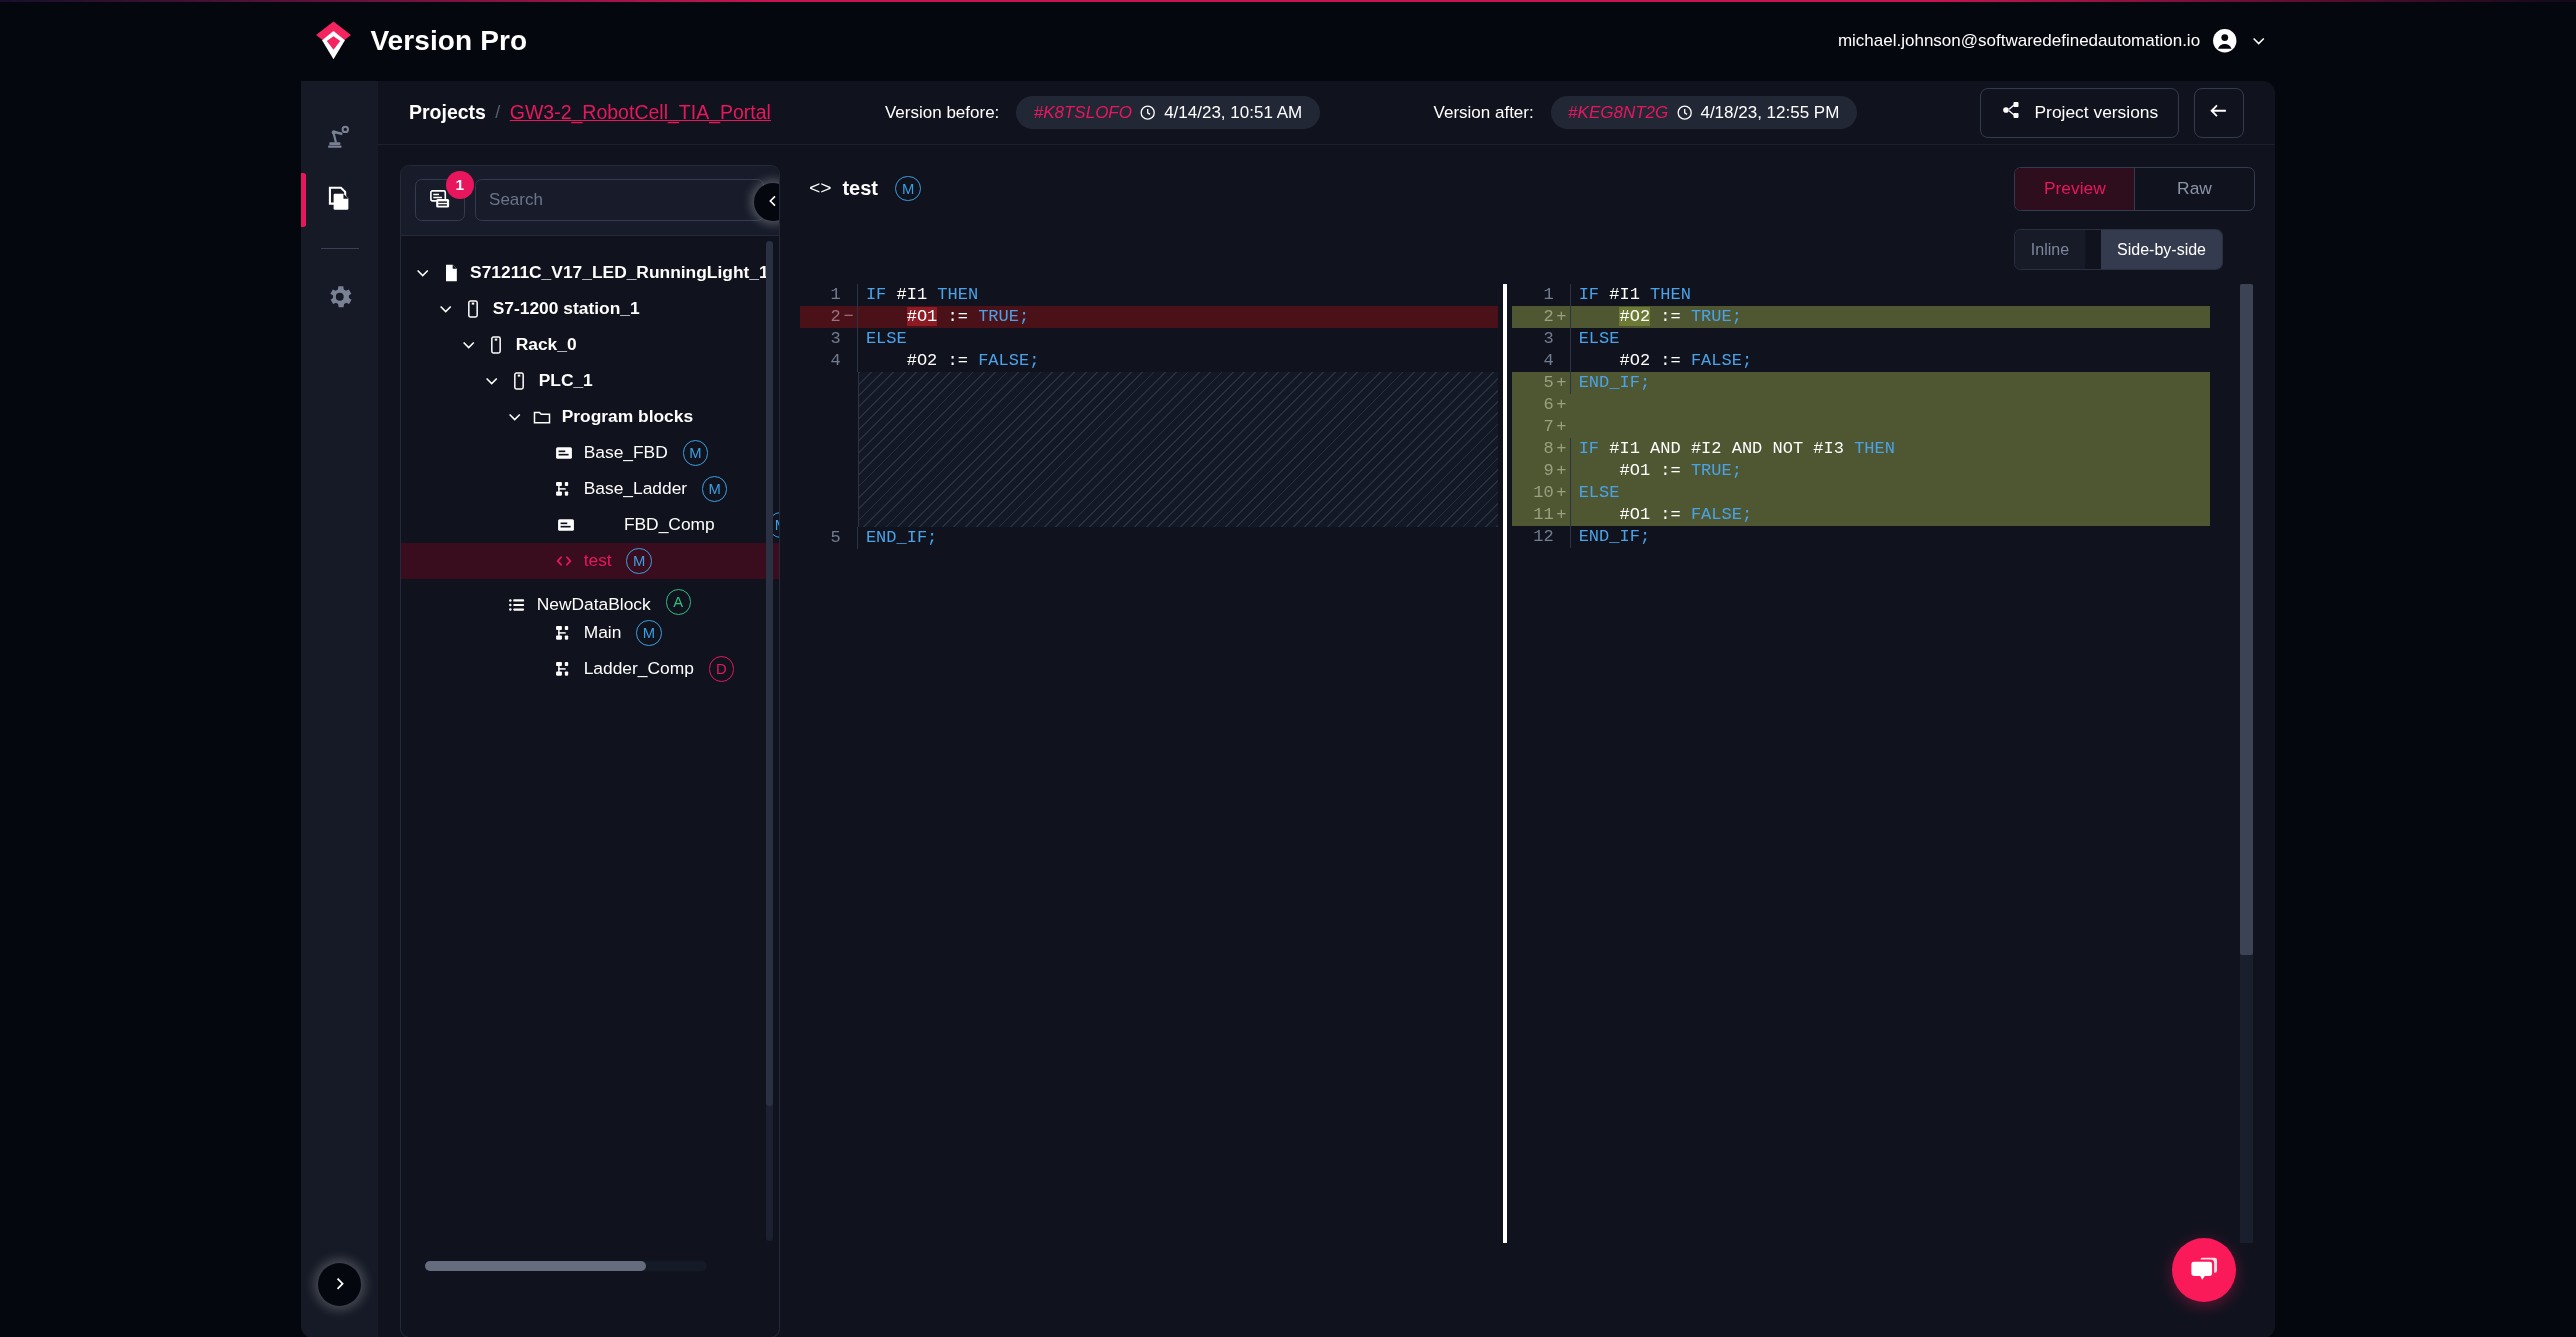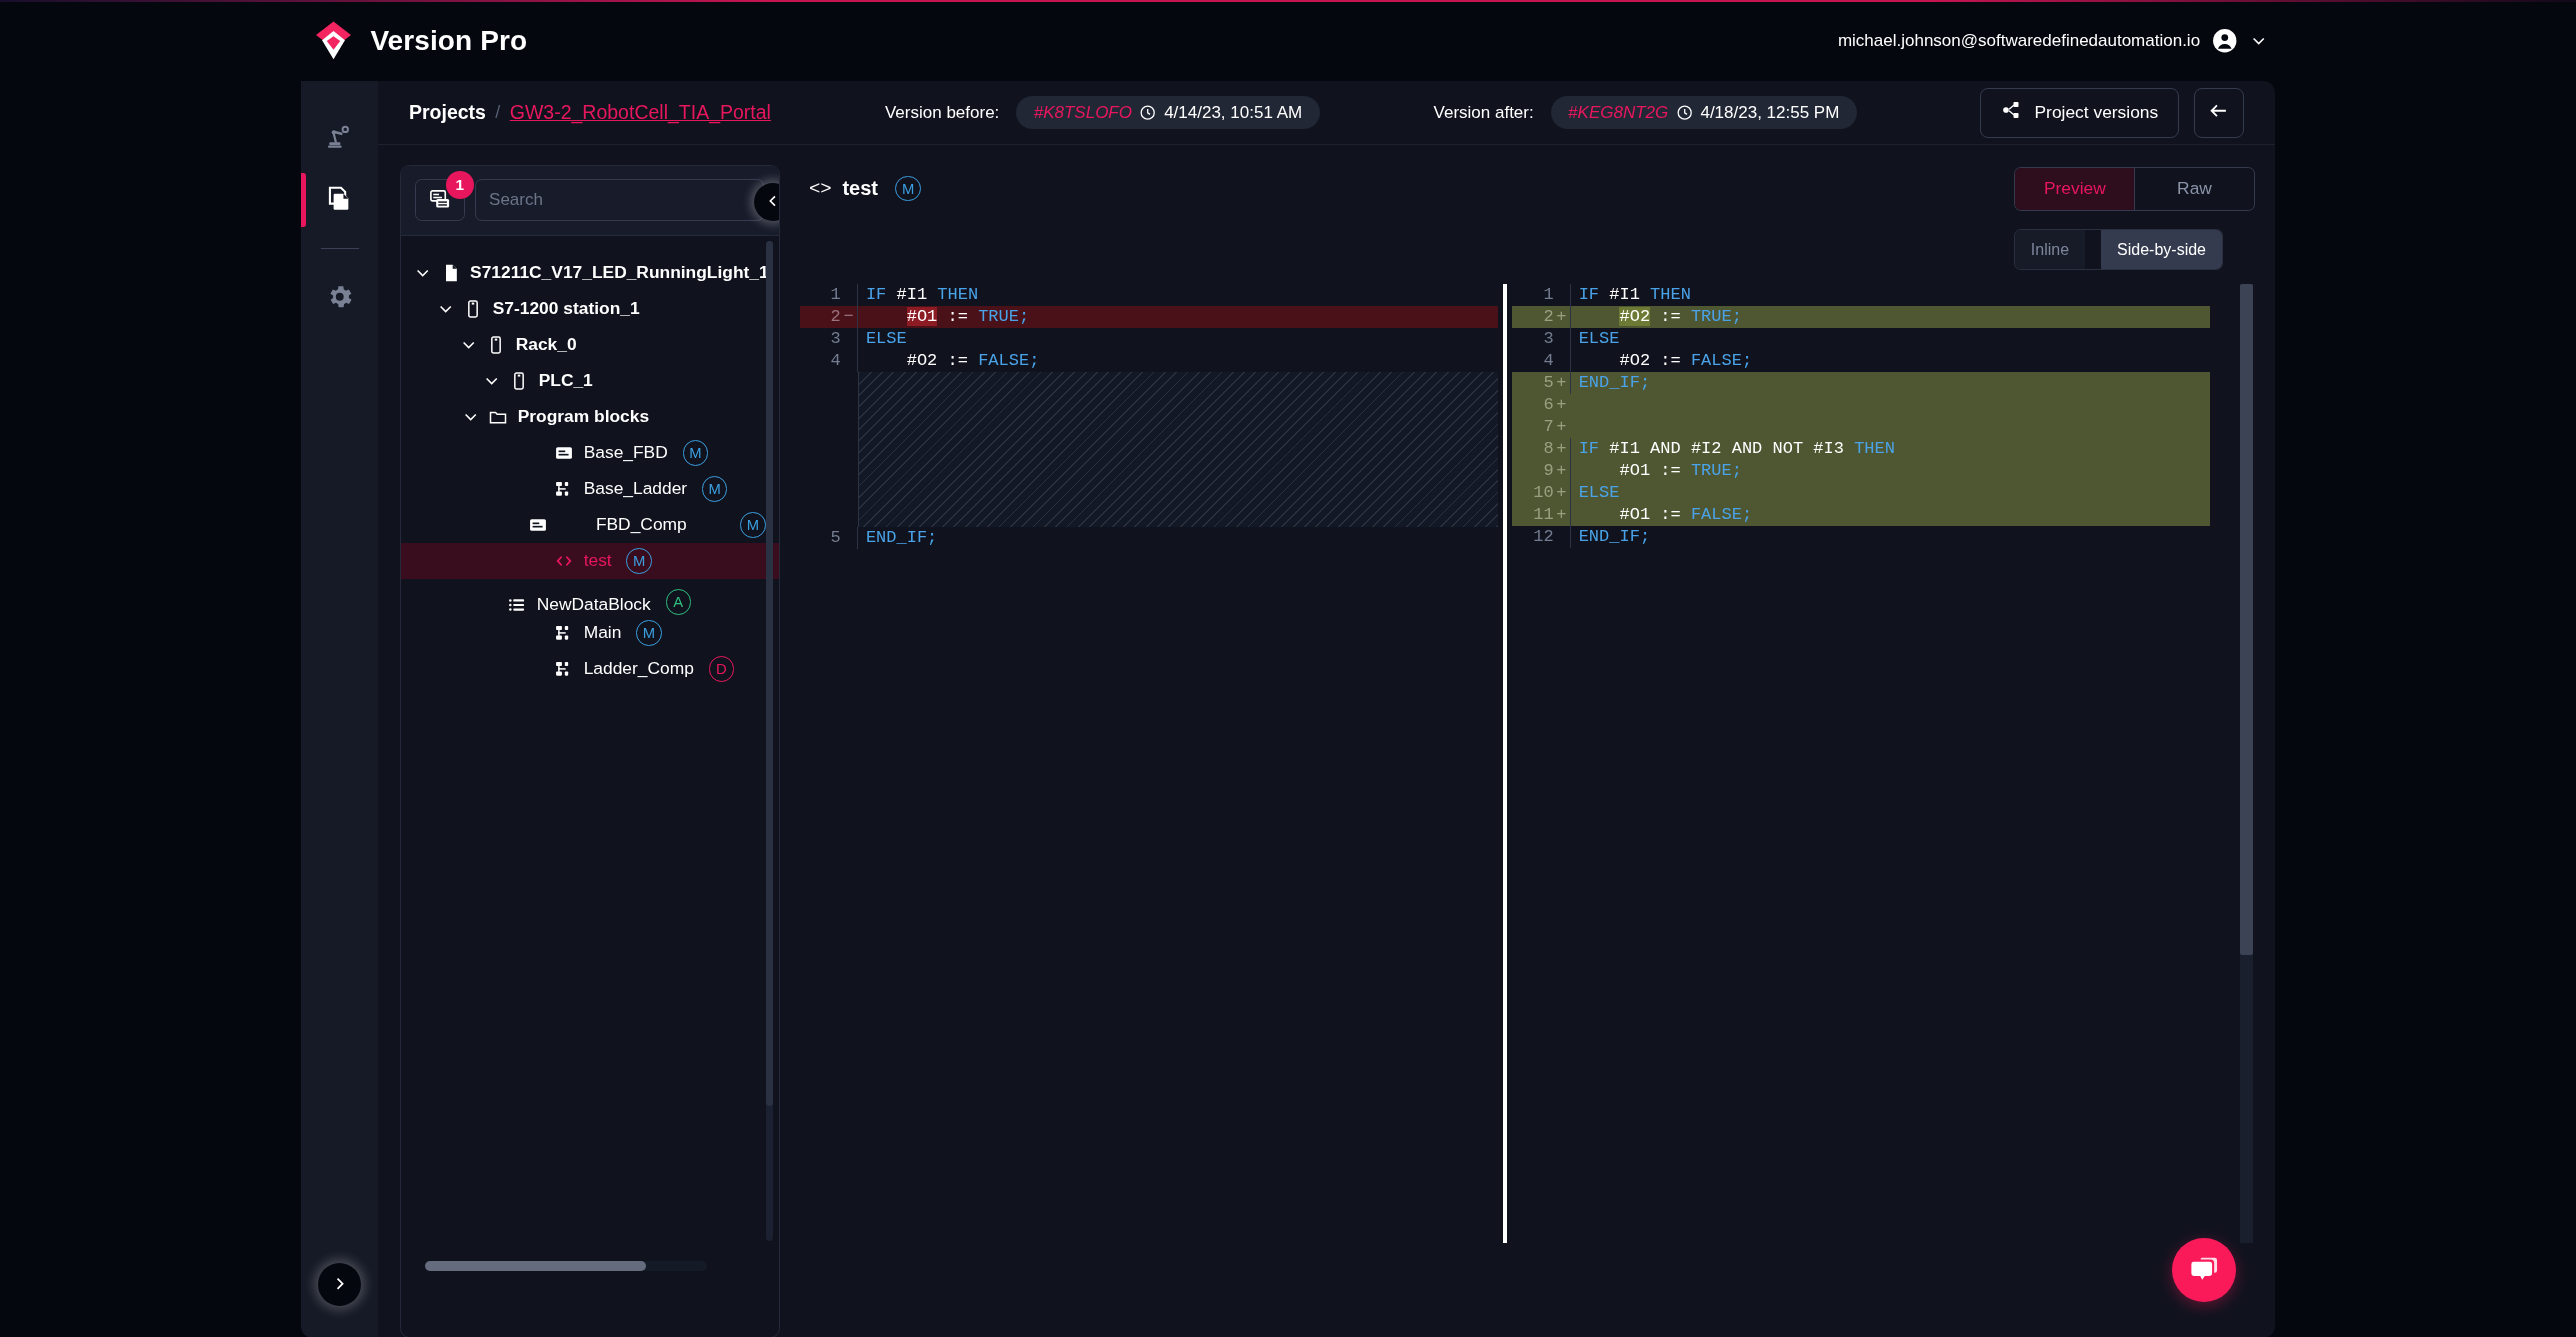--- a/index.html
+++ b/index.html
@@ -415,21 +415,21 @@
                   <path d="M5 9l7 7 7-7"></path>
                 </svg></span>
               <span class="ticon">
                 <svg width="20" height="20" viewBox="0 0 24 24" fill="none" stroke="#ffffff" stroke-width="1.8">
                   <rect x="7" y="2.5" width="10" height="19" rx="2"></rect>
                   <path d="M10.5 5.5h3" stroke-width="2.4"></path>
                 </svg>
               </span>
               <span class="tlabel">PLC_1</span>
             </div>
-            <div class="tnode" style="padding-left: 61px;">
+            <div class="tnode" style="padding-left: 105px;">
               <span class="twist"><svg width="17.4" height="17.4" viewBox="0 0 24 24" fill="none" stroke="#ffffff" stroke-width="2.2">
                   <path d="M5 9l7 7 7-7"></path>
                 </svg></span>
               <span class="ticon">
                 <svg width="20" height="20" viewBox="0 0 24 24" fill="none" stroke="#ffffff" stroke-width="1.8">
                   <path d="M3 6.5h6l2 2.2h10V19H3z"></path>
                 </svg>
               </span>
               <span class="tlabel">Program blocks</span>
             </div>
@@ -453,21 +453,21 @@
                   <rect x="13" y="3.5" width="4" height="5" rx="1"></rect>
                   <rect x="2.5" y="15" width="7" height="5" rx="1"></rect>
                   <rect x="13" y="15" width="4" height="5" rx="1"></rect>
                   <rect x="5" y="8.5" width="1.8" height="7"></rect>
                   <rect x="5" y="11" width="9" height="1.8"></rect>
                 </svg>
               </span>
               <span class="tlabel">Base_Ladder</span>
               <span class="badge m">M</span>
             </div>
-            <div class="tnode leaf" style="padding-left: 62px; gap: 48px;">
+            <div class="tnode leaf" style="padding-left: 90px; gap: 48px;">
               <span class="tspacer"></span>
               <span class="ticon">
                 <svg width="20" height="20" viewBox="0 0 24 24" fill="#ffffff">
                   <rect x="2.5" y="5" width="19" height="14" rx="2"></rect>
                   <rect x="5.5" y="9" width="8" height="2" fill="#10131e"></rect>
                   <rect x="5.5" y="13" width="12" height="2" fill="#10131e"></rect>
                 </svg>
               </span>
               <span class="tlabel">FBD_Comp</span>
               <span class="badge m">M</span>

